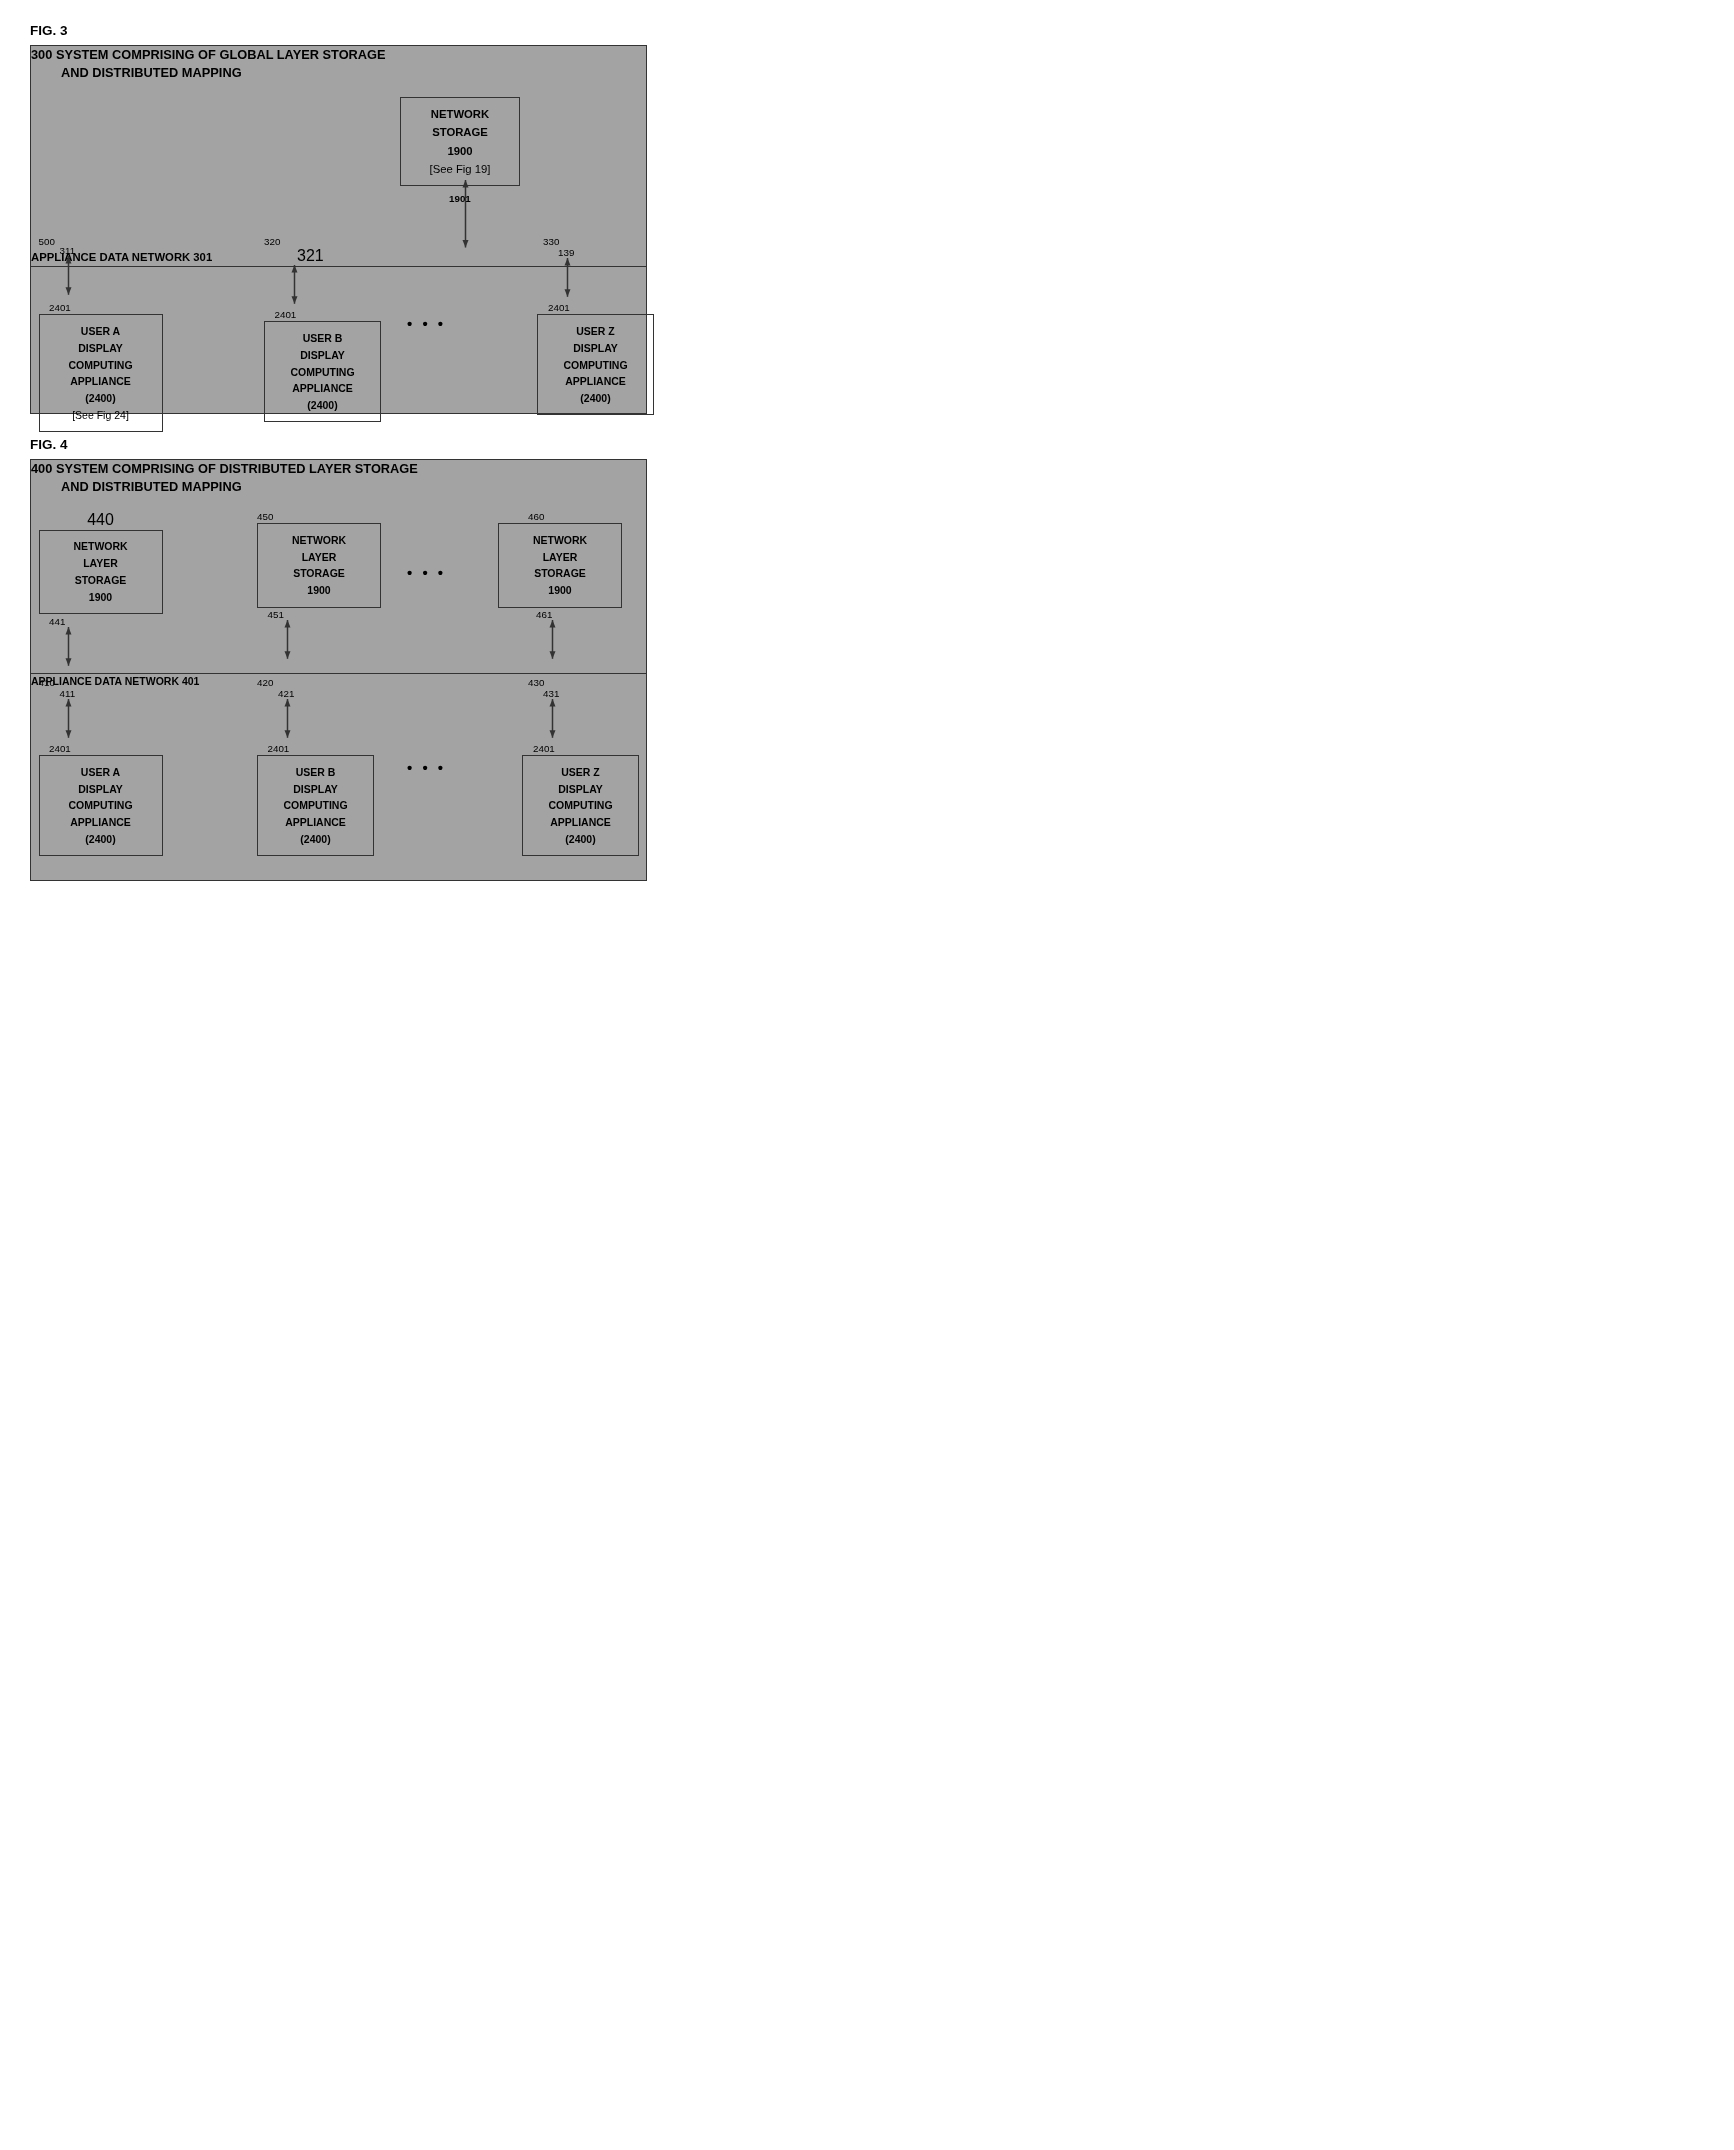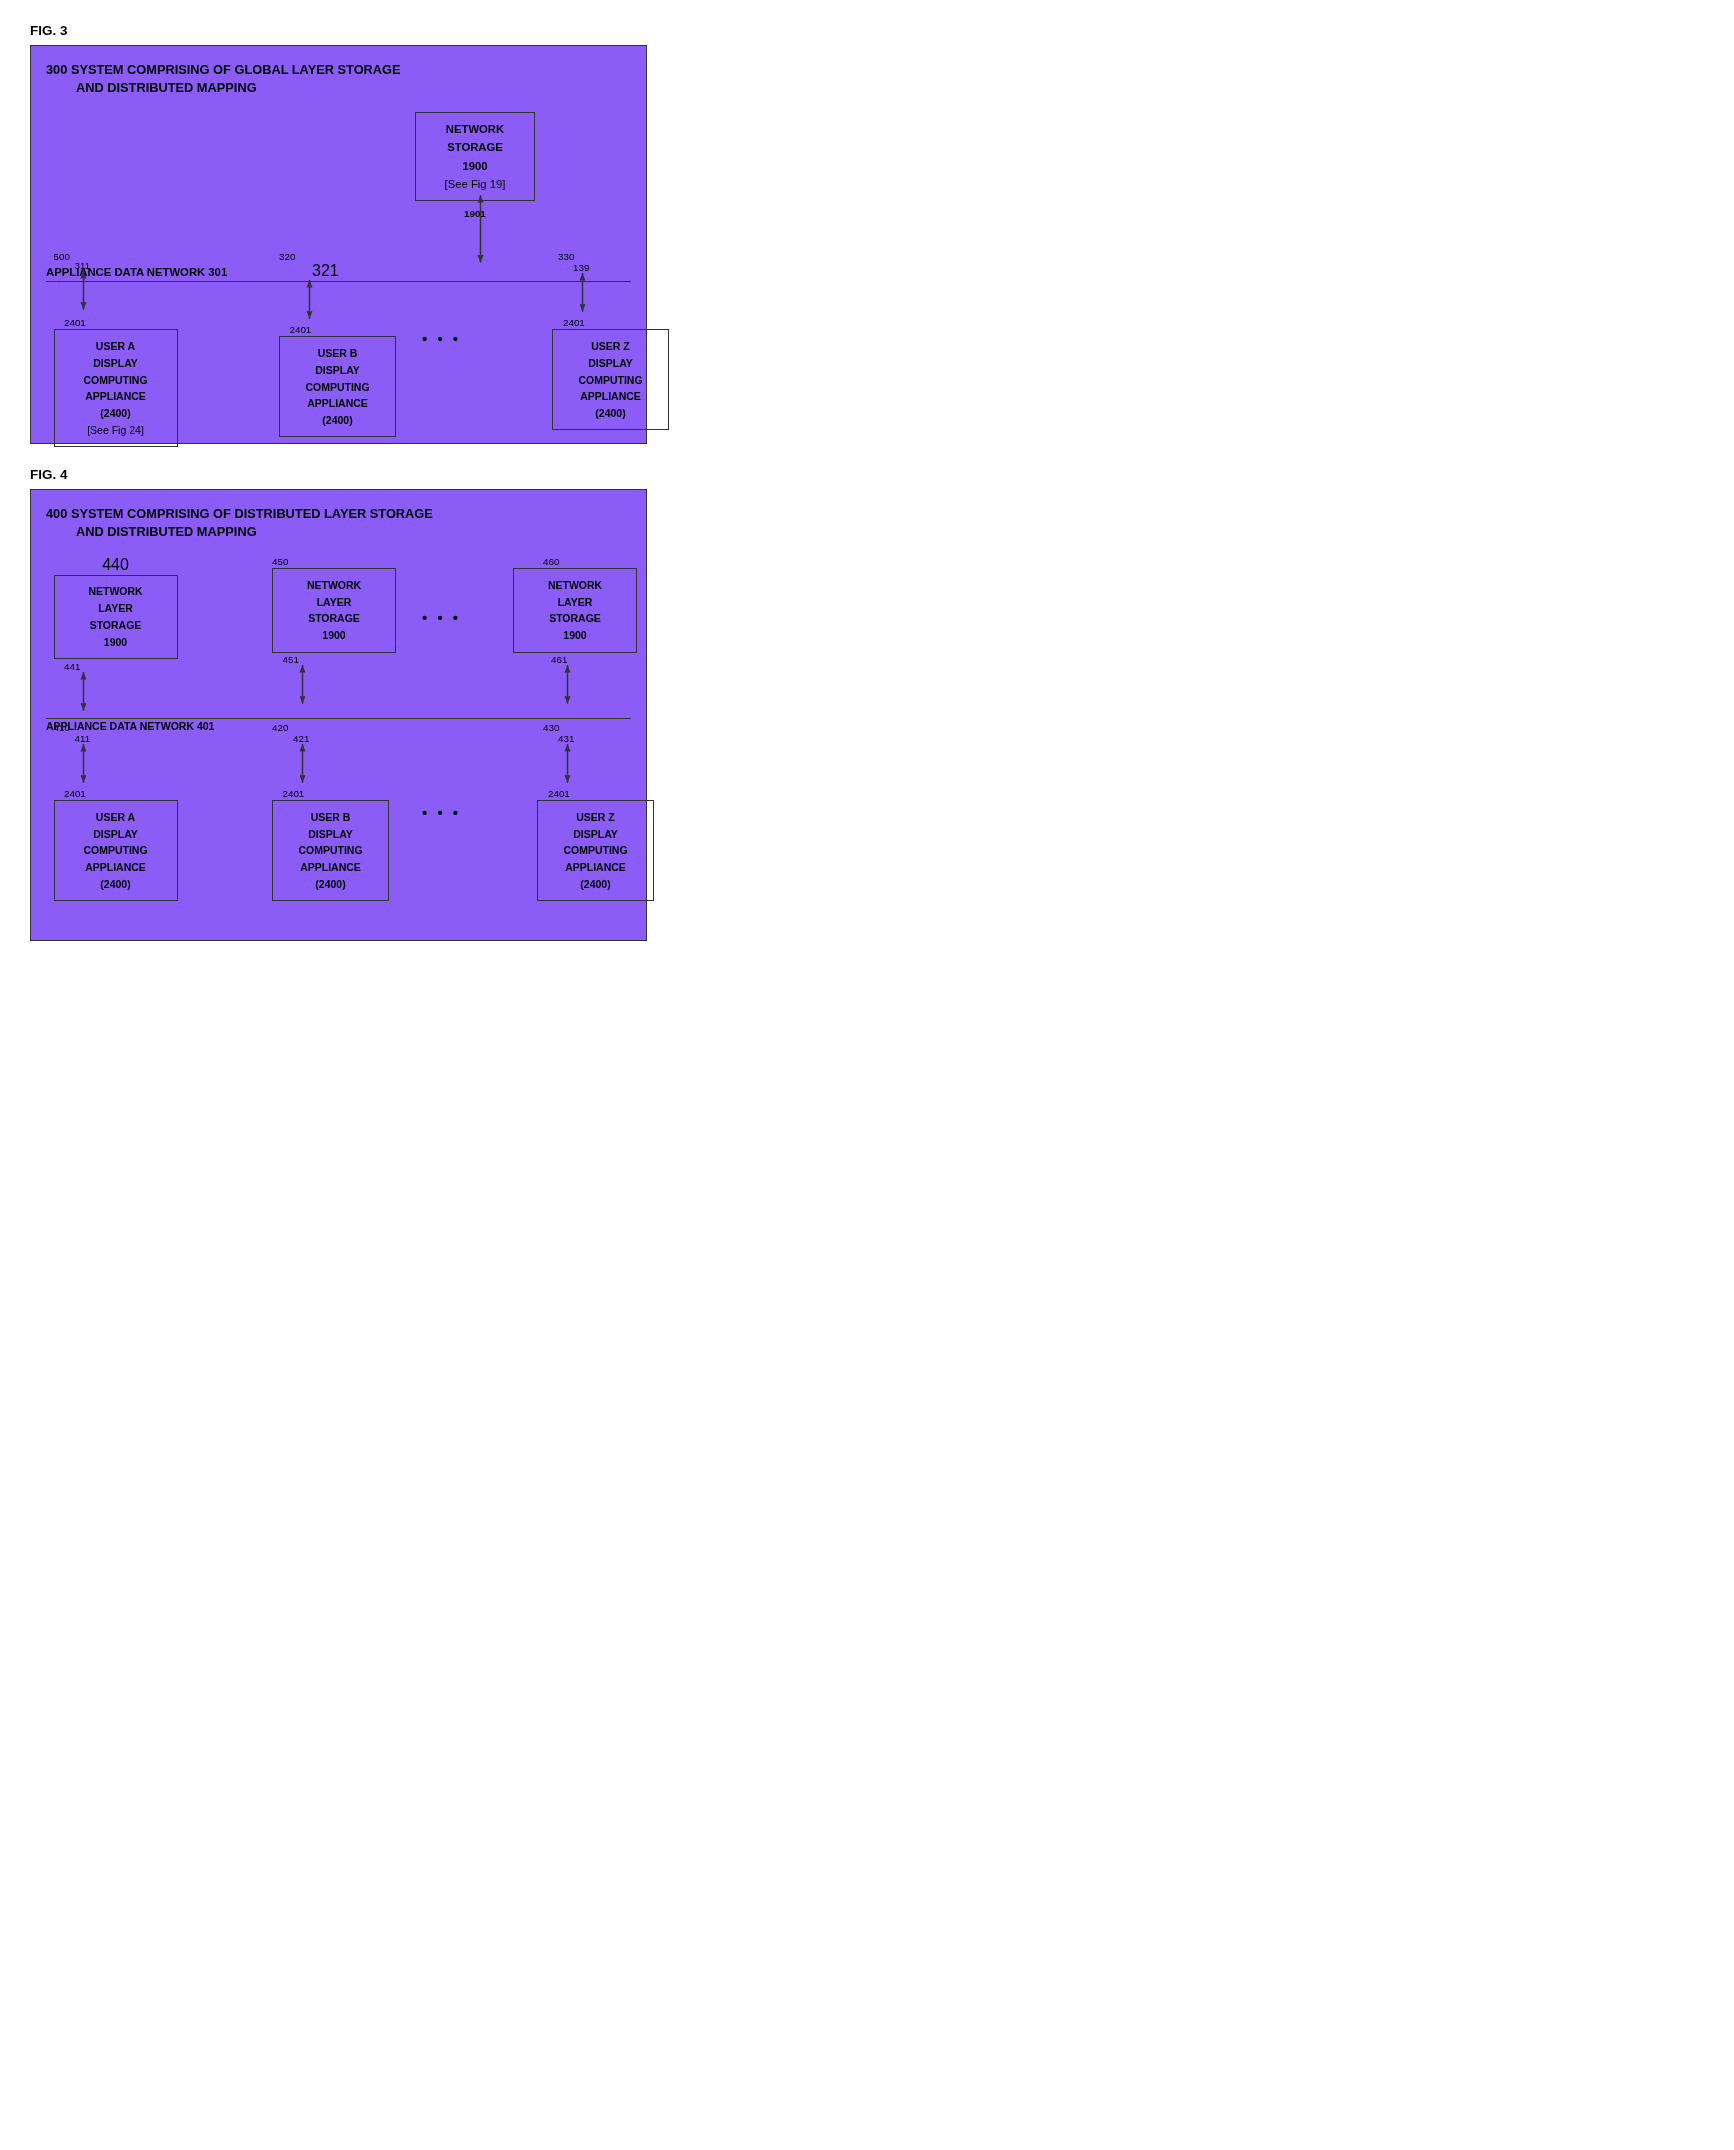--- a/index.html
+++ b/index.html
@@ -9,24 +9,23 @@
       padding: 22.6px 30px;
       width: 677px;
     }
     .fig-label {
       font-size: 13.5px;
       font-weight: bold;
       margin-bottom: 7.5px;
     }
     .diagram-container {
       border: 1.5px solid #333;
-      padding: 15px;
       margin-bottom: 22.6px;
       position: relative;
-      background: #8b5cf6;
+      background: #a3a3a3;
     }
     .diagram-title {
       font-size: 12.8px;
       font-weight: bold;
       margin-bottom: 15px;
       line-height: 1.4;
     }
     .appliance-box {
       border: 1.5px solid #333;
       padding: 7.5px 11.3px;

